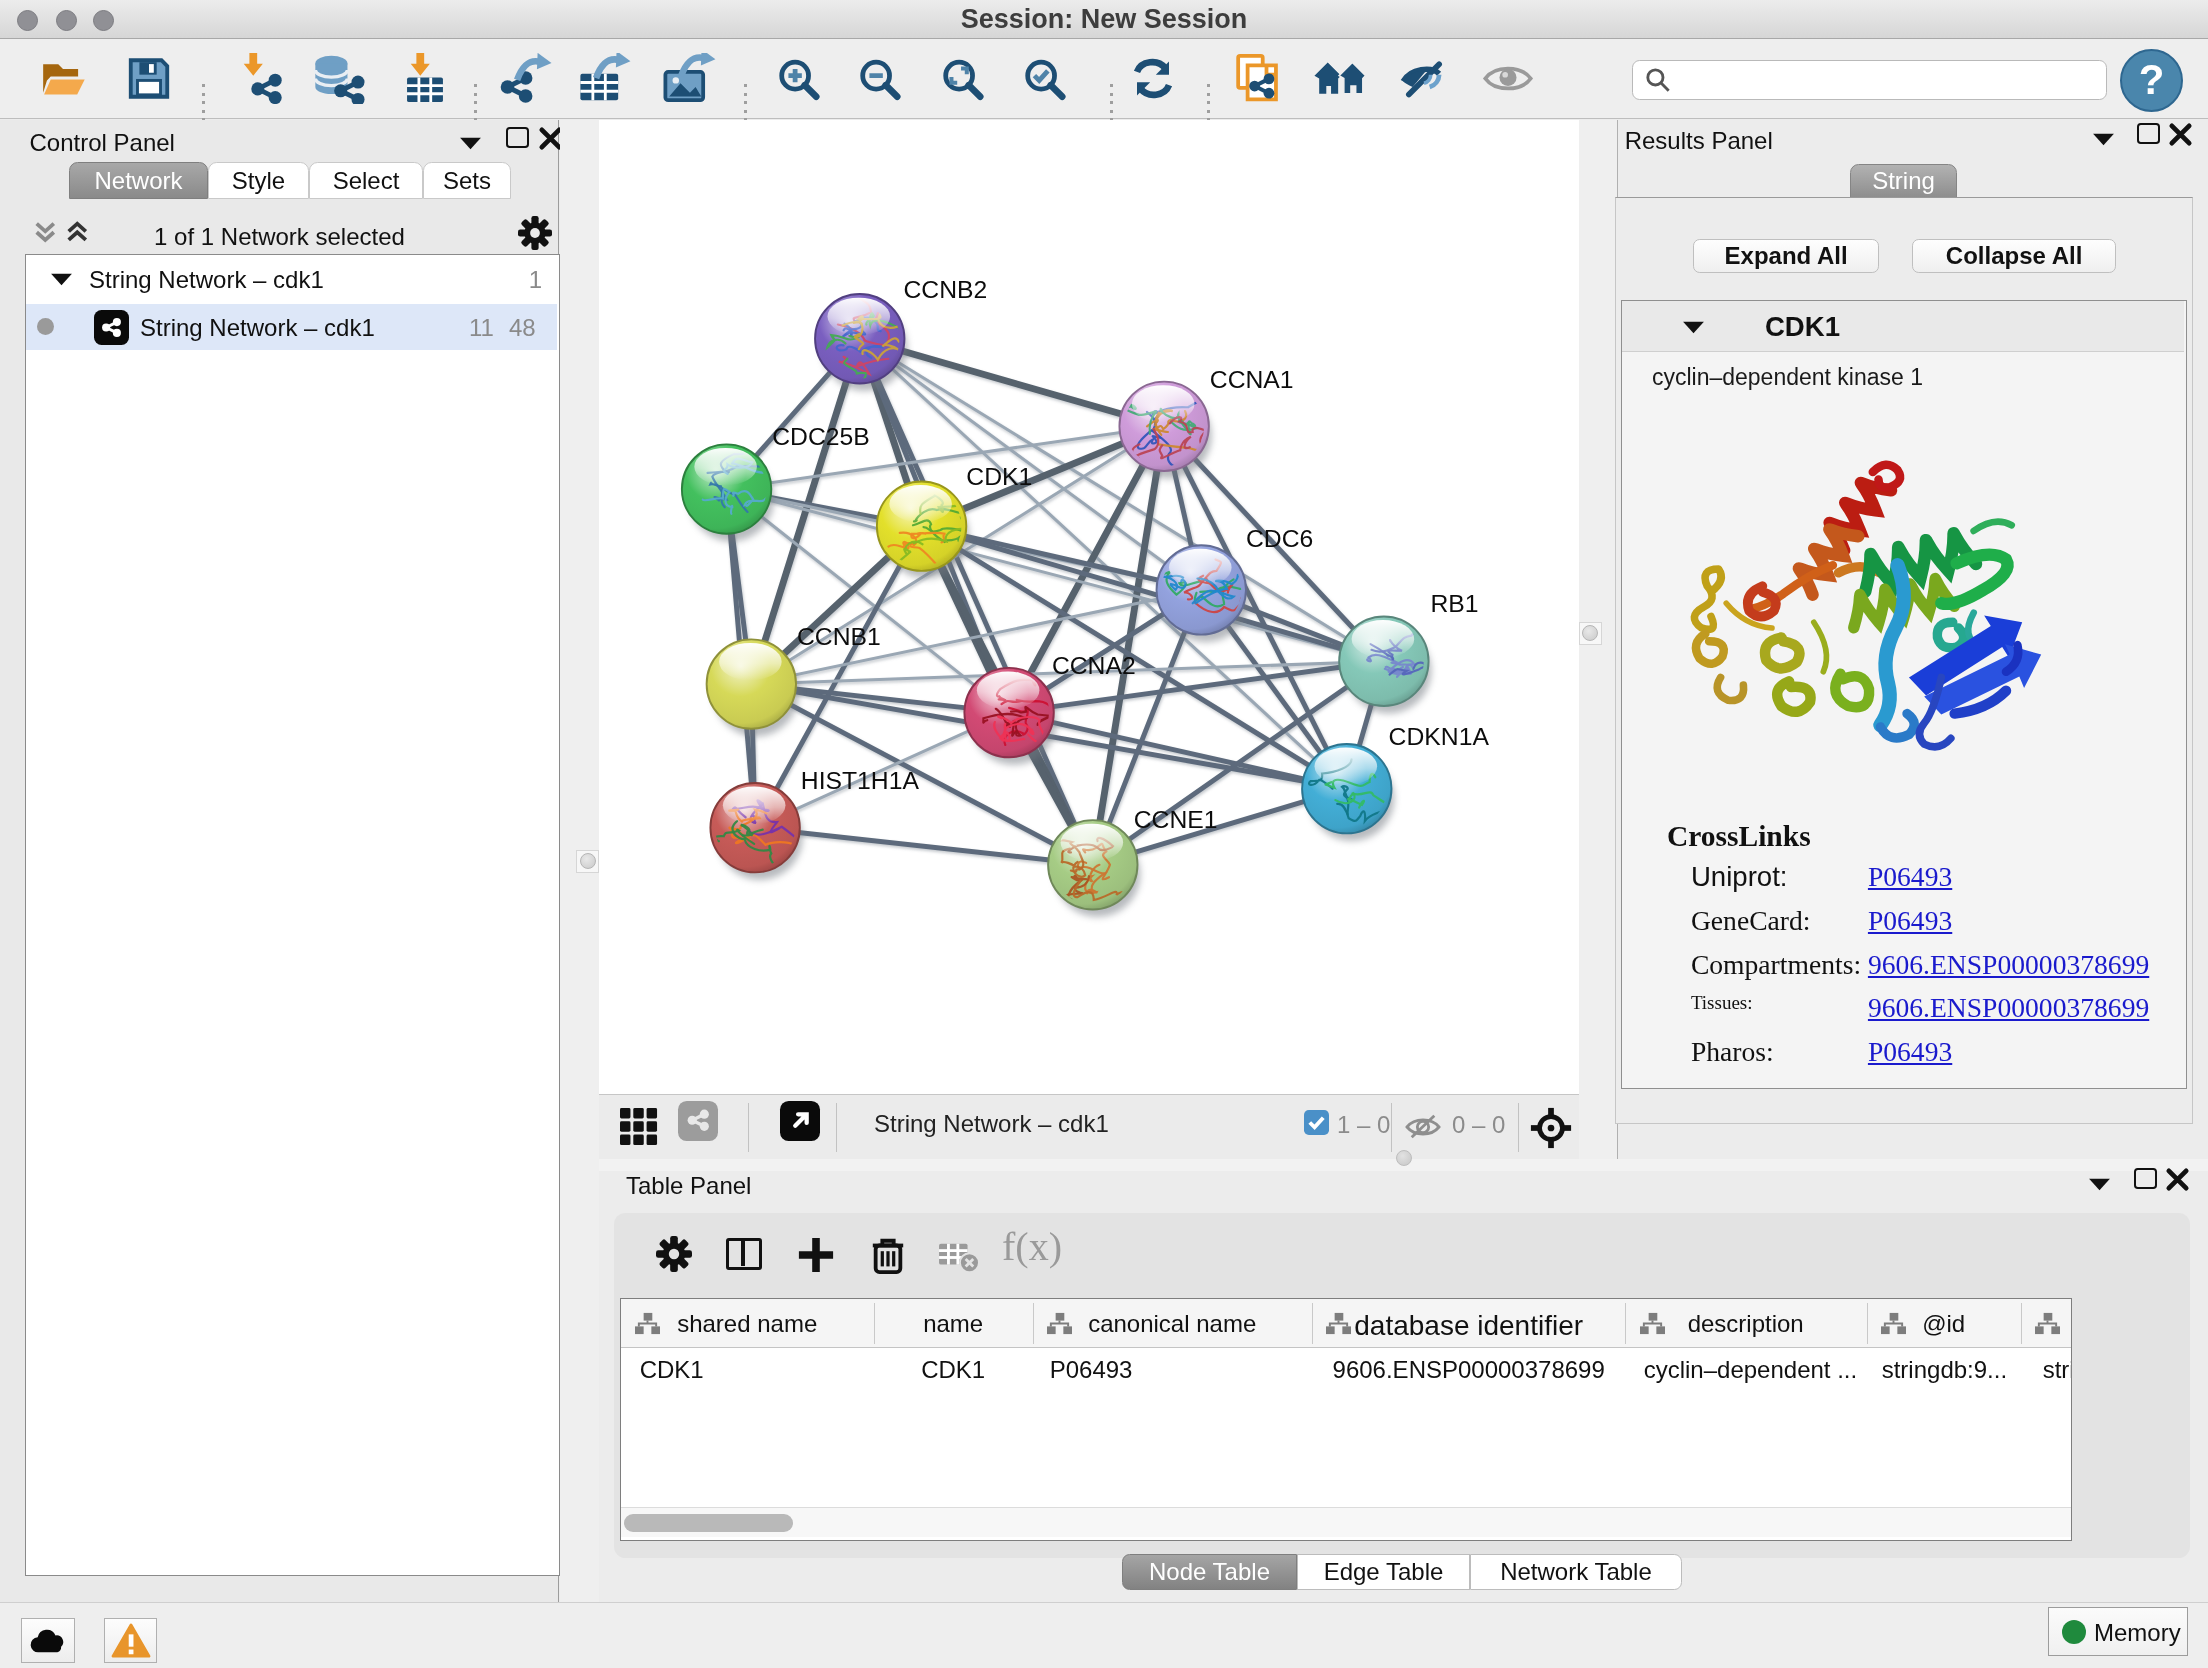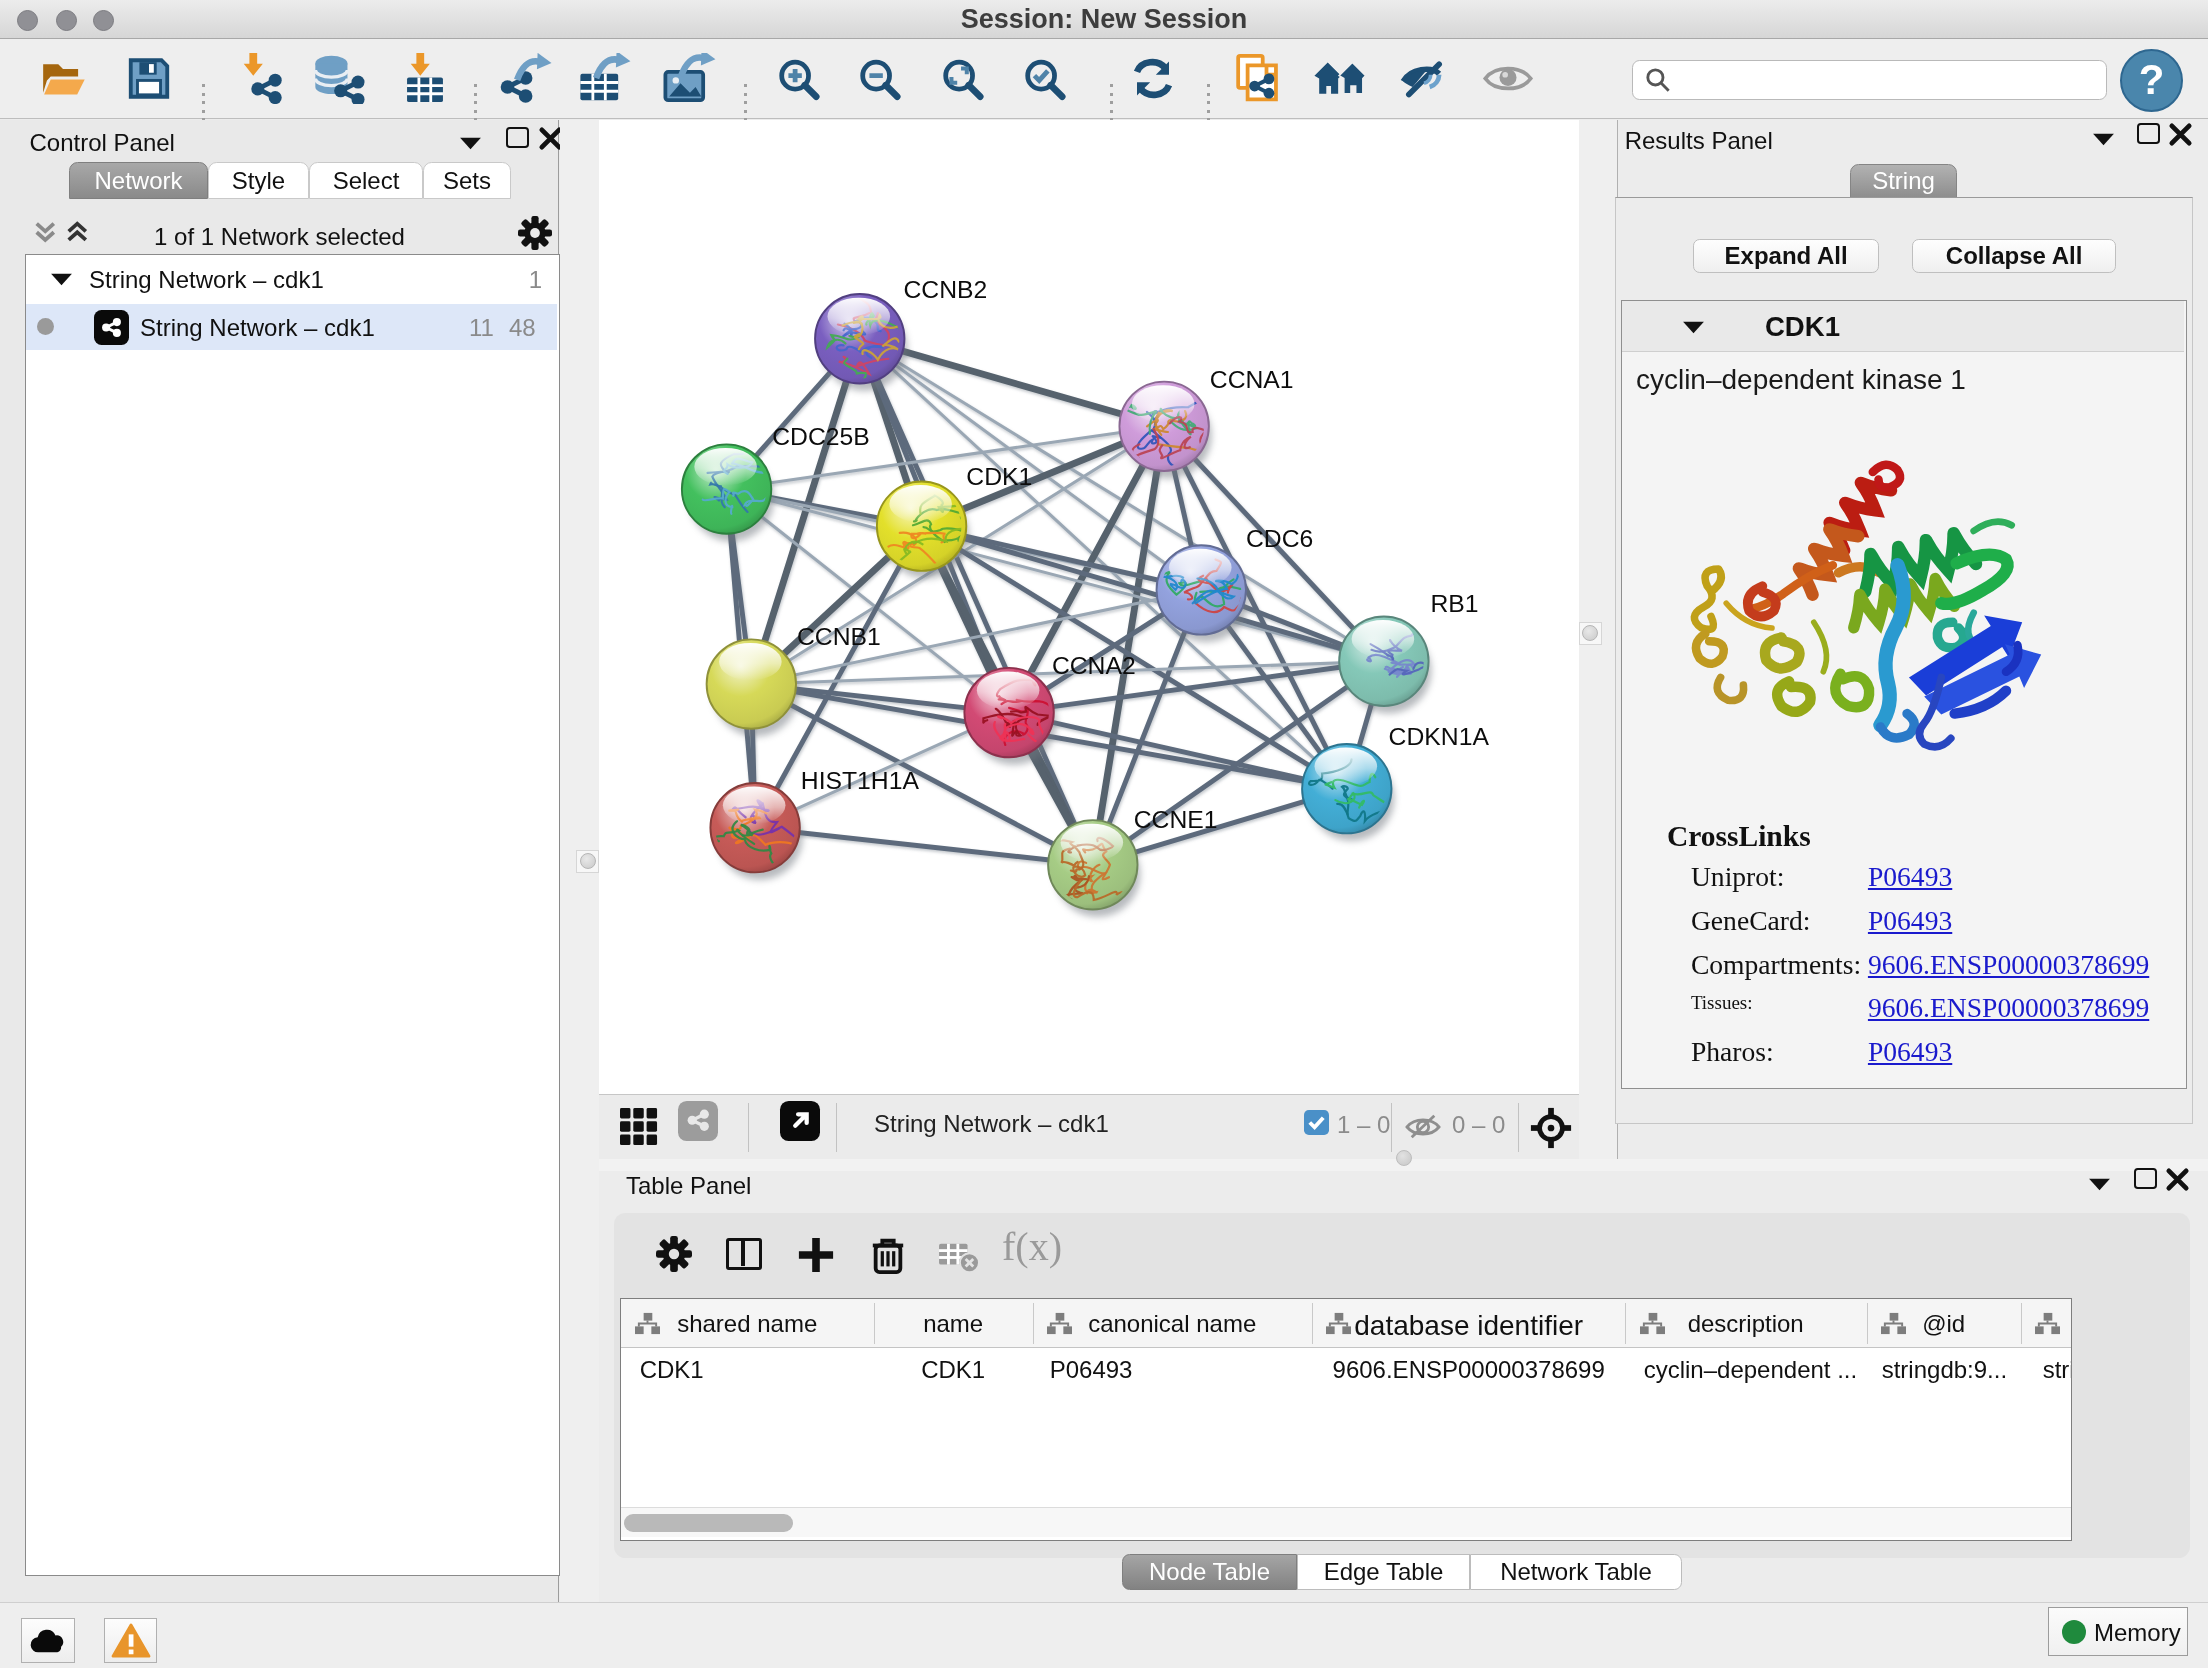--- a/index.html
+++ b/index.html
@@ -615,21 +615,21 @@
     <div class="abs" style="left:-2.9px;top:77px;width:578px;height:927px;background:#ececec;border:1.9px solid #c6c6c6;border-top-color:#9a9a9a">
       <div class="abs" style="left:77px;top:41px;width:186px;height:34px;background:linear-gradient(#fefefe,#efefef);border:1px solid #bfbfbf;border-radius:6.7px;font-size:24px;font-weight:bold;text-align:center;line-height:32px;color:#111">Expand All</div>
       <div class="abs" style="left:296px;top:41px;width:204px;height:34px;background:linear-gradient(#fefefe,#efefef);border:1px solid #bfbfbf;border-radius:6.7px;font-size:24px;font-weight:bold;text-align:center;line-height:32px;color:#111">Collapse All</div>
       <div class="abs" style="left:4.8px;top:102px;width:566px;height:789px;background:#f4f4f4;border:1.9px solid #8f8f8f">
         <div class="abs" style="left:0;top:0;width:562px;height:51px;background:#e9e9e9;border-bottom:1px solid #cfcfcf">
           <svg class="abs" style="left:59px;top:18px" width="25" height="17" viewBox="0 0 26 18">
             <path d="M2 3 L13 15 L24 3 z" fill="#111"></path>
           </svg>
           <div class="abs" style="left:143px;top:9.5px;font-size:27.6px;font-weight:bold;color:#111">CDK1</div>
         </div>
-        <div class="abs" style="left:14px;top:63px;font-size:28px;color:#1a1a1a">cyclin–dependent kinase 1</div>
+        <div class="abs" style="left:30px;top:63px;font-size:23px;color:#1a1a1a">cyclin–dependent kinase 1</div>
         <div class="abs" style="left:49px;top:150px"><svg width="376" height="314" viewBox="0 0 395 330">
             <path d="M150 81.0 C174.0 41.099999999999994, 152.66666666666666 41.099999999999994, 176.66666666666666 81.0 C200.66666666666666 41.099999999999994, 179.33333333333331 41.099999999999994, 203.33333333333331 81.0 C227.33333333333334 41.099999999999994, 206.0 41.099999999999994, 230.0 81.0" fill="none" stroke="#bb1d12" stroke-width="13" stroke-linecap="round" transform="rotate(-52 190.0 60)"></path>
             <path d="M118 128.0 C141.4 90.0, 120.6 90.0, 144.0 128.0 C167.4 90.0, 146.6 90.0, 170.0 128.0 C193.4 90.0, 172.6 90.0, 196.0 128.0" fill="none" stroke="#c4581c" stroke-width="13" stroke-linecap="round" transform="rotate(-52 157.0 108)"></path>
             <path d="M212 22 q14 -14 26 -2 q8 12 -8 18 q-12 2 -12 -8" fill="none" stroke-linecap="round" stroke-linejoin="round" stroke="#c01818" stroke-width="9"></path>
             <path d="M170 120 q-26 10 -52 30 q-20 14 -34 16" fill="none" stroke-linecap="round" stroke-linejoin="round" stroke="#d06018" stroke-width="9"></path>
             <path d="M96 142 q-20 8 -14 26 q12 12 26 0 q8 -14 -12 -20" fill="none" stroke-linecap="round" stroke-linejoin="round" stroke="#c43c1c" stroke-width="10"></path>
             <path d="M176 128 q20 -10 34 -4 l24 10" fill="none" stroke-linecap="round" stroke-linejoin="round" stroke="#cc7820" stroke-width="10"></path>
             <path d="M42 148 q16 -12 8 -24 q-20 0 -12 18 q12 14 -4 22 q-18 10 -2 22 q18 6 10 -12" fill="none" stroke-linecap="round" stroke-linejoin="round" stroke="#c0a018" stroke-width="8"></path>
             <path d="M36 192 q-16 10 -6 26 q14 12 24 -2 q6 -16 -14 -16" fill="none" stroke-linecap="round" stroke-linejoin="round" stroke="#c09a20" stroke-width="9"></path>
             <path d="M52 238 q-10 16 8 24 q18 2 16 -16" fill="none" stroke-linecap="round" stroke-linejoin="round" stroke="#b89428" stroke-width="8"></path>
@@ -646,21 +646,21 @@
             <path d="M318 170 q-14 26 6 34" fill="none" stroke-linecap="round" stroke-linejoin="round" stroke="#2aa89a" stroke-width="7"></path>
             <path d="M238 120 q14 36 -2 66 q-16 30 -8 58 q6 24 -8 44" fill="none" stroke-linecap="round" stroke-linejoin="round" stroke="#2a9ad0" stroke-width="15"></path>
             <path d="M220 290 q10 18 30 8 q12 -12 -2 -22" fill="none" stroke-linecap="round" stroke-linejoin="round" stroke="#2a7ac8" stroke-width="10"></path>
             <path d="M250 238 L336 184 l-7 -11 40 7 -14 37 -7 -11 -80 51 z" fill="#1a3ed8"></path>
             <path d="M266 258 L356 214 l-5 -11 38 11 -18 35 -5 -12 -82 40 z" fill="#2a52e0"></path>
             <path d="M298 276 q34 -4 54 -24" fill="none" stroke-linecap="round" stroke-linejoin="round" stroke="#2040c8" stroke-width="11"></path>
             <path d="M284 238 q-8 36 -18 48 q-10 12 0 22 q16 8 28 -6" fill="none" stroke-linecap="round" stroke-linejoin="round" stroke="#2846c0" stroke-width="8"></path>
             <path d="M352 232 q16 -10 12 -28" fill="none" stroke-linecap="round" stroke-linejoin="round" stroke="#1a32c0" stroke-width="9"></path>
           </svg></div>
         <div class="abs" style="left:45px;top:519px;font-family:'Liberation Serif',serif;font-size:29.5px;font-weight:bold;color:#111">CrossLinks</div>
-        <div class="abs" style="left:69px;top:560px;font-family:Liberation Serif, serif;font-size:27.6px;color:#111">Uniprot:</div>
+        <div class="abs" style="left:69px;top:560px;font-family:Liberation Sans, sans-serif;font-size:27.6px;color:#111">Uniprot:</div>
         <div class="abs" style="left:246px;top:560px;font-family:'Liberation Serif',serif;font-size:27.6px;color:#1a1acd;text-decoration:underline">P06493</div>
         <div class="abs" style="left:69px;top:604px;font-family:'Liberation Serif',serif;font-size:27.6px;color:#111">GeneCard:</div>
         <div class="abs" style="left:246px;top:604px;font-family:'Liberation Serif',serif;font-size:27.6px;color:#1a1acd;text-decoration:underline">P06493</div>
         <div class="abs" style="left:69px;top:648px;font-family:Liberation Serif, serif;font-size:27.6px;color:#111">Compartments:</div>
         <div class="abs" style="left:246px;top:648px;font-family:'Liberation Serif',serif;font-size:27.6px;color:#1a1acd;text-decoration:underline">9606.ENSP00000378699</div>
         <div class="abs" style="left:69px;top:691px;font-family:'Liberation Serif',serif;font-size:19px;color:#111">Tissues:</div>
         <div class="abs" style="left:246px;top:691px;font-family:'Liberation Serif',serif;font-size:27.6px;color:#1a1acd;text-decoration:underline">9606.ENSP00000378699</div>
         <div class="abs" style="left:69px;top:735px;font-family:'Liberation Serif',serif;font-size:27.6px;color:#111">Pharos:</div>
         <div class="abs" style="left:246px;top:735px;font-family:'Liberation Serif',serif;font-size:27.6px;color:#1a1acd;text-decoration:underline">P06493</div>
       </div>

